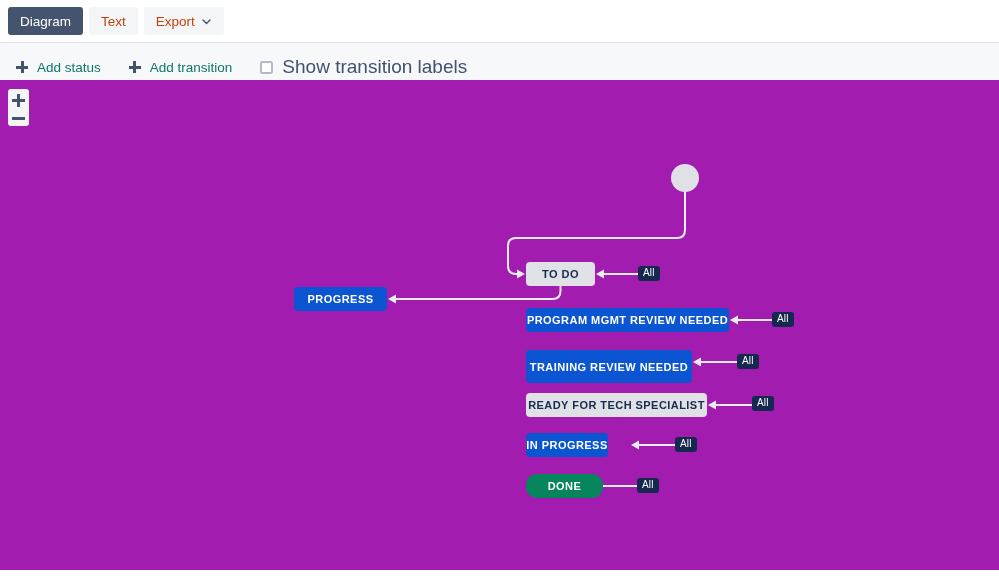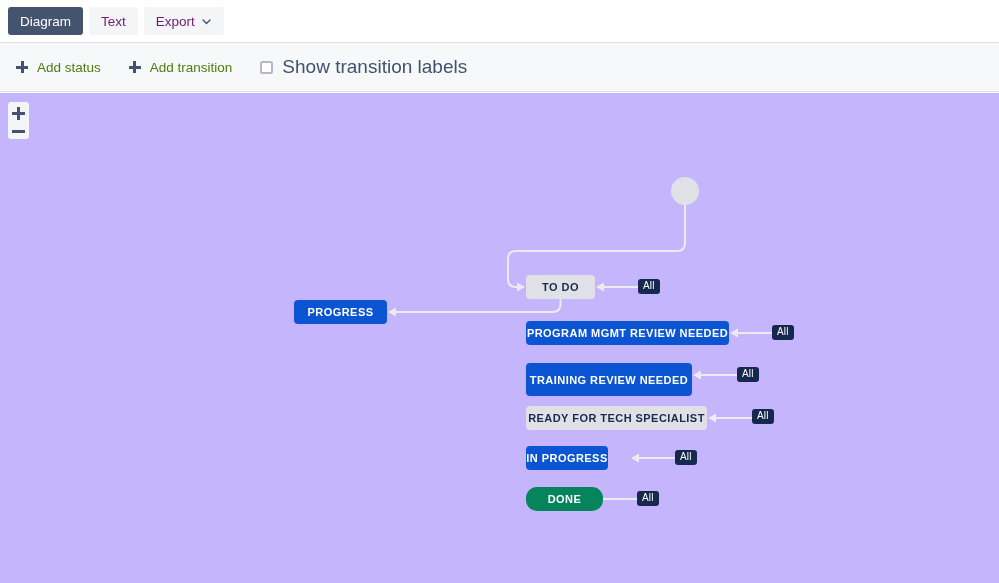--- a/index.html
+++ b/index.html
@@ -26,21 +26,21 @@
     background: #ffffff;
     box-sizing: border-box;
   }
   .tab {
     height: 28px;
     display: inline-flex;
     align-items: center;
     padding: 0 12px;
     border-radius: 3px;
     font-size: 13.5px;
-    color: #701a75;
+    color: #c2410c;
     background: #F4F5F7;
     cursor: pointer;
     user-select: none;
     white-space: nowrap;
   }
   .tab.active {
     background: #44546F;
     color: #ffffff;
     font-weight: 400;
   }
@@ -60,21 +60,21 @@
     align-items: center;
     padding: 0 16px;
     gap: 28px;
     box-sizing: border-box;
   }
   .tool-btn {
     display: inline-flex;
     align-items: center;
     gap: 9px;
     font-size: 13.5px;
-    color: #4d7c0f;
+    color: #0f766e;
     cursor: pointer;
     user-select: none;
     white-space: nowrap;
   }
   .plus-ico {
     display: inline-block;
     width: 12px;
     height: 12px;
     position: relative;
   }
@@ -103,24 +103,24 @@
     border-radius: 2.5px;
     background: #ffffff;
     box-sizing: border-box;
     display: inline-block;
   }
 
   
   .canvas {
     position: absolute;
     left: 0;
-    top: 93px;
+    top: 80px;
     width: 999px;
     height: 490px;
-    background: #c4b5fd;
+    background: #a21caf;
     overflow: hidden;
   }
   #edge-layer {
     position: absolute;
     left: 0; top: 0;
     width: 999px;
     height: 490px;
     pointer-events: none;
   }
 

